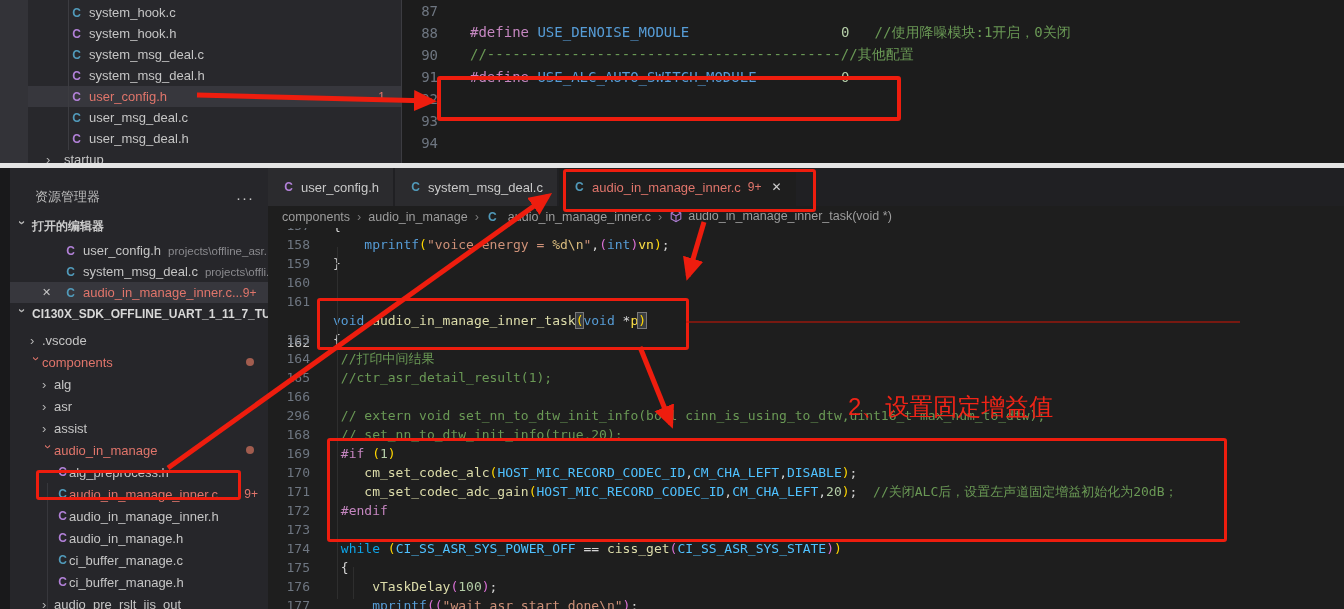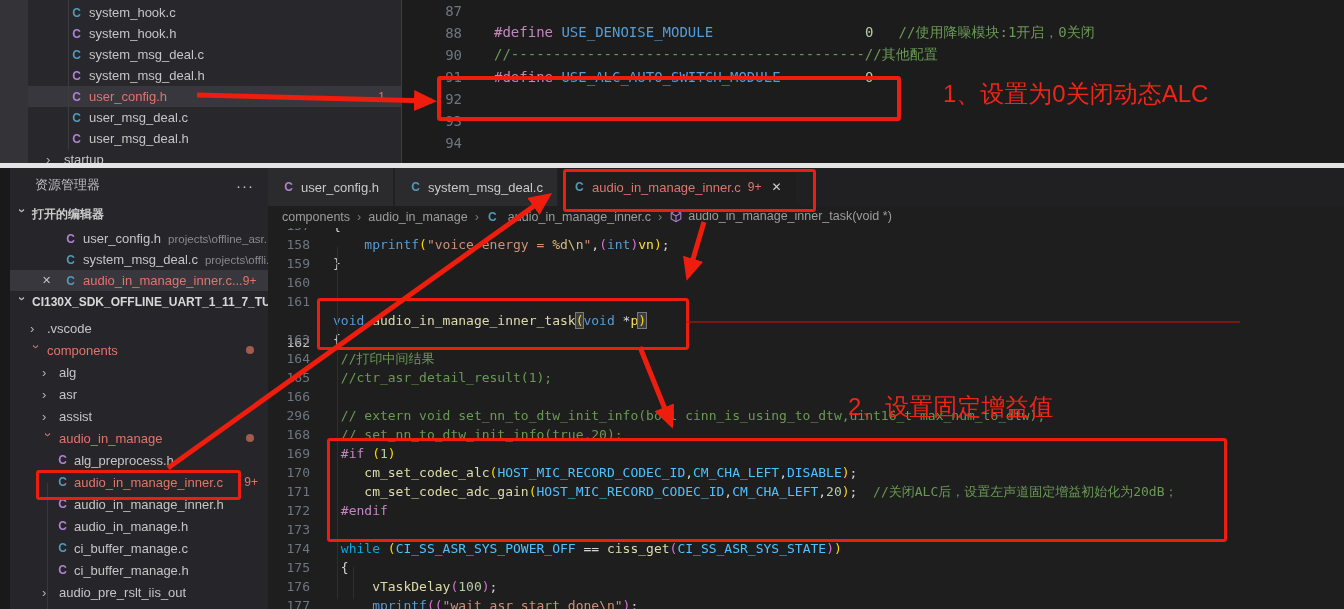--- a/index.html
+++ b/index.html
@@ -23,50 +23,50 @@
   .cicon{width:13px;font-size:12px;font-weight:bold;flex:none;text-align:center;}
   .cicon.c{color:#519aba;} .cicon.h{color:#b180d7;}
   .frow.folder{padding-left:18px;color:#c5c5c5;}
   .chev{display:inline-block;color:#b5b5b5;font-size:13px;width:12px;flex:none;}
   .chev.exp{transform:rotate(90deg);}
 
   .codeline{display:flex;align-items:center;white-space:pre;}
   .t-editor .codeline{height:22px;font-size:14px;}
   .b-code .codeline{height:19px;font-size:13px;}
   .ln{flex:none;text-align:right;color:#6e7681;}
-  .t-editor .ln{width:36px;padding-left:24px;} .t-editor .lc{margin-left:32px;}
+  .t-editor .ln{width:36px;} .t-editor .lc{margin-left:32px;}
   .b-code .ln{width:42px;} .b-code .lc{margin-left:23px;}
   .ln.act{color:#c8c8c8;margin-top:43px;}
   .lc{white-space:pre;}
   .tk-kw{color:#569cd6}.tk-ctrl{color:#0ea5e9}.tk-pp{color:#c586c0}.tk-fn{color:#dcdcaa}
   .tk-mac{color:#569cd6}.tk-mac2{color:#4fc1ff}.tk-var{color:#fde047}.tk-num{color:#b5cea8}
   .tk-str{color:#ce9178}.tk-esc{color:#d7ba7d}.tk-cmt{color:#6a9955}.tk-pl{color:#d4d4d4}
   .tk-b1{color:#ffd700}.tk-b2{color:#da70d6}
   .tk-mb{outline:1px solid #7a7a7a;background:#3a3d41;}
 
   
   .divider{position:absolute;left:0;top:163px;width:1344px;height:5px;background:#e4e4e4;z-index:5;}
 
   
   .shot-bottom{position:absolute;left:0;top:168px;width:1344px;height:441px;background:#1e1e1e;}
   .b-strip{position:absolute;left:0;top:0;width:10px;height:441px;background:#19191b;}
   .sbar{position:absolute;left:10px;top:0;width:258px;height:441px;background:#26262a;overflow:hidden;}
-  .sb-title{height:34px;display:flex;align-items:center;padding:0 14px 0 25px;color:#bdbdbd;font-size:13px;}
+  .sb-title{height:34px;display:flex;align-items:center;padding:12px 14px 0 25px;color:#bdbdbd;font-size:13px;}
   .sb-more{margin-left:auto;color:#c5c5c5;font-size:15px;letter-spacing:1px;}
   .sb-sec{height:24px;display:flex;align-items:center;padding-left:6px;color:#cccccc;font-size:12px;font-weight:bold;}
   .oe-row{height:21px;display:flex;align-items:center;padding-left:54px;font-size:13px;color:#c5c5c5;position:relative;}
   .oe-row.sel{background:#37373d;}
   .oe-row .close{position:absolute;left:32px;color:#c5c5c5;font-size:11px;}
   .oe-row .fname{margin-left:6px;white-space:nowrap;}
   .oe-row.gitred .fname{color:#e0756b;}
   .oe-row .path{margin-left:7px;color:#8a8a8e;font-size:11.5px;white-space:nowrap;overflow:hidden;}
   .oe-row .badge{margin-left:auto;margin-right:12px;color:#e0756b;font-size:12px;}
   .sb-root{height:22px;display:flex;align-items:center;padding-left:6px;color:#d8d8d8;font-size:12px;font-weight:bold;white-space:nowrap;}
   .trow{height:22px;display:flex;align-items:center;font-size:13px;color:#c5c5c5;position:relative;white-space:nowrap;}
-  .trow .lbl{margin-left:5px;}
+  .trow .lbl{}
   .trow.gitred .lbl,.trow.gitred .chev{color:#e0756b;}
   .trow .dot{margin-left:auto;margin-right:14px;width:8px;height:8px;border-radius:50%;background:#a15c4e;}
   .trow .badge{margin-left:auto;margin-right:10px;color:#e0756b;font-size:12px;}
   .sb-guide1{position:absolute;left:37px;top:315px;width:1px;height:126px;background:#37373c;}
 
   .b-editor{position:absolute;left:268px;top:0;width:1076px;height:441px;}
   .tabbar{position:absolute;left:0;top:0;width:1076px;height:38px;background:#202023;display:flex;}
   .tab{height:38px;display:flex;align-items:center;padding:0 14px;background:#2b2b2e;margin-right:2px;font-size:13px;color:#c9c9c9;}
   .tab .fname{margin-left:6px;}
   .tab.active{background:#1e1e1e;}
@@ -297,21 +297,20 @@
           <div class="codeline"><span class="ln">175</span><span class="lc"><span class="tk-pl"> </span><span class="tk-pl">{</span></span></div>
           <div class="codeline"><span class="ln">176</span><span class="lc"><span class="tk-pl">     </span><span class="tk-fn">vTaskDelay</span><span class="tk-b2">(</span><span class="tk-num">100</span><span class="tk-b2">)</span><span class="tk-pl">;</span></span></div>
           <div class="codeline"><span class="ln">177</span><span class="lc"><span class="tk-pl">     </span><span class="tk-mac">mprintf</span><span class="tk-b2">((</span><span class="tk-str">"wait asr start done\n"</span><span class="tk-b2">)</span><span class="tk-pl">;</span></span></div>
         </div>
       <div class="b-guide" style="left:69px;top:79px;height:352px;"></div>
       <div class="b-guide" style="left:85px;top:399px;height:32px;"></div>
     </div>
   </section>
 
   <div class="rbox" style="left:437px;top:76px;width:456px;height:37px;border-width:4px;"></div>
-  <div class="note" style="left:943px;top:78px;">1、设置为0关闭动态ALC</div>
 
   <div class="rbox" style="left:36px;top:470px;width:199px;height:24px;"></div>
   <div class="rbox" style="left:563px;top:169px;width:247px;height:37px;"></div>
   <div class="rbox" style="left:317px;top:298px;width:366px;height:46px;"></div>
   <div class="rbox" style="left:327px;top:438px;width:894px;height:98px;"></div>
   <div class="note" style="left:848px;top:391px;text-align:center;">2、设置固定增益值</div>
 
   <svg id="arrows" viewBox="0 0 1344 609">
     <defs>
       <marker id="ah" markerWidth="5" markerHeight="5" refX="3.6" refY="2.1" orient="auto">

